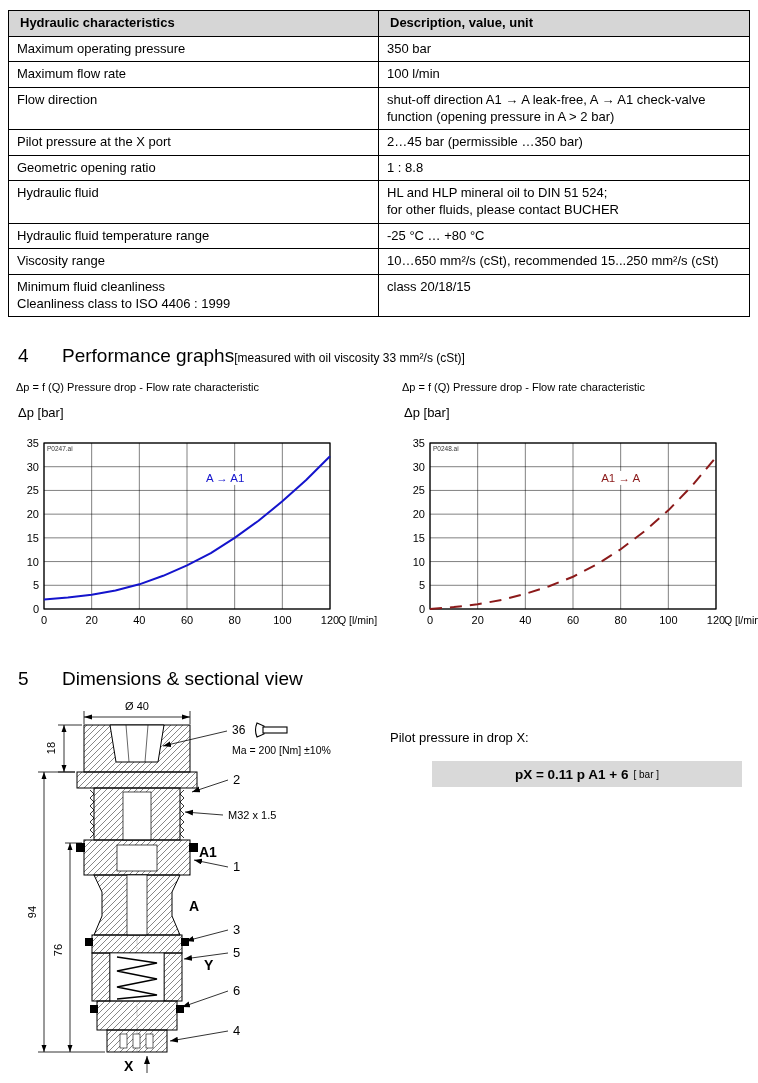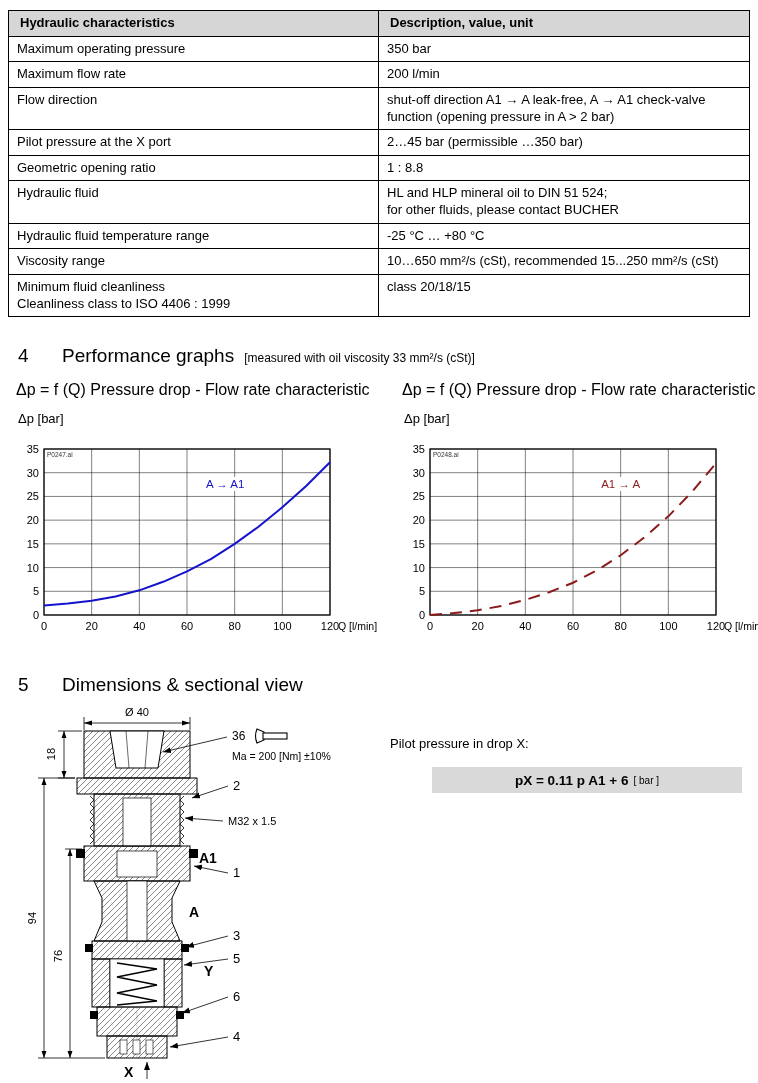--- a/index.html
+++ b/index.html
@@ -15,26 +15,26 @@
   table.chars th, table.chars td {
     border:1px solid #000; padding:4px 8px; vertical-align:top; text-align:left;
     white-space:pre-line; line-height:1.28;
   }
   table.chars th { background:#d6d6d6; font-weight:bold;padding-left:11px; }
   table.chars .c1 { width:370px; }
 
   
   .section-head { display:flex; align-items:baseline; margin:28px 0 0 10px; font-size:19px; }
   .section-head .num { width:44px; flex:none; }
-  .section-head .note { font-size:12px; margin-left:10px; }
+  .section-head .note { font-size:12px; }
 
   
   .charts { display:flex; gap:20px; margin:14px 0 0 8px; }
   .chart { width:366px; }
-  .chart-title { font-size:16px; margin:0 0 12px 0; }
+  .chart-title { font-size:11px; margin:0 0 12px 0; }
   .chart-ylabel { font-size:13px; margin:0 0 16px 2px; }
   svg { font-family:"Liberation Sans", sans-serif; }
   svg.plot { display:block; }
 
   
   .s5-content { display:flex; margin-top:10px; }
   .drawing-col { width:382px; flex:none; padding-left:14px; }
   .right-col { width:352px; flex:none; padding-top:30px; }
   .pilot-label { font-size:13px; margin-bottom:16px; }
   .formula-box {
@@ -65,21 +65,21 @@
         <th>Description, value, unit</th>
       </tr>
     </thead>
     <tbody>
       <tr>
           <td>Maximum operating pressure</td>
           <td>350 bar</td>
         </tr>
       <tr>
           <td>Maximum flow rate</td>
-          <td>200 l/min</td>
+          <td>100 l/min</td>
         </tr>
       <tr>
           <td>Flow direction</td>
           <td>shut-off direction A1 → A leak-free, A → A1 check-valve function (opening pressure in A &gt; 2 bar)</td>
         </tr>
       <tr>
           <td>Pilot pressure at the X port</td>
           <td>2…45 bar (permissible …350 bar)</td>
         </tr>
       <tr>

